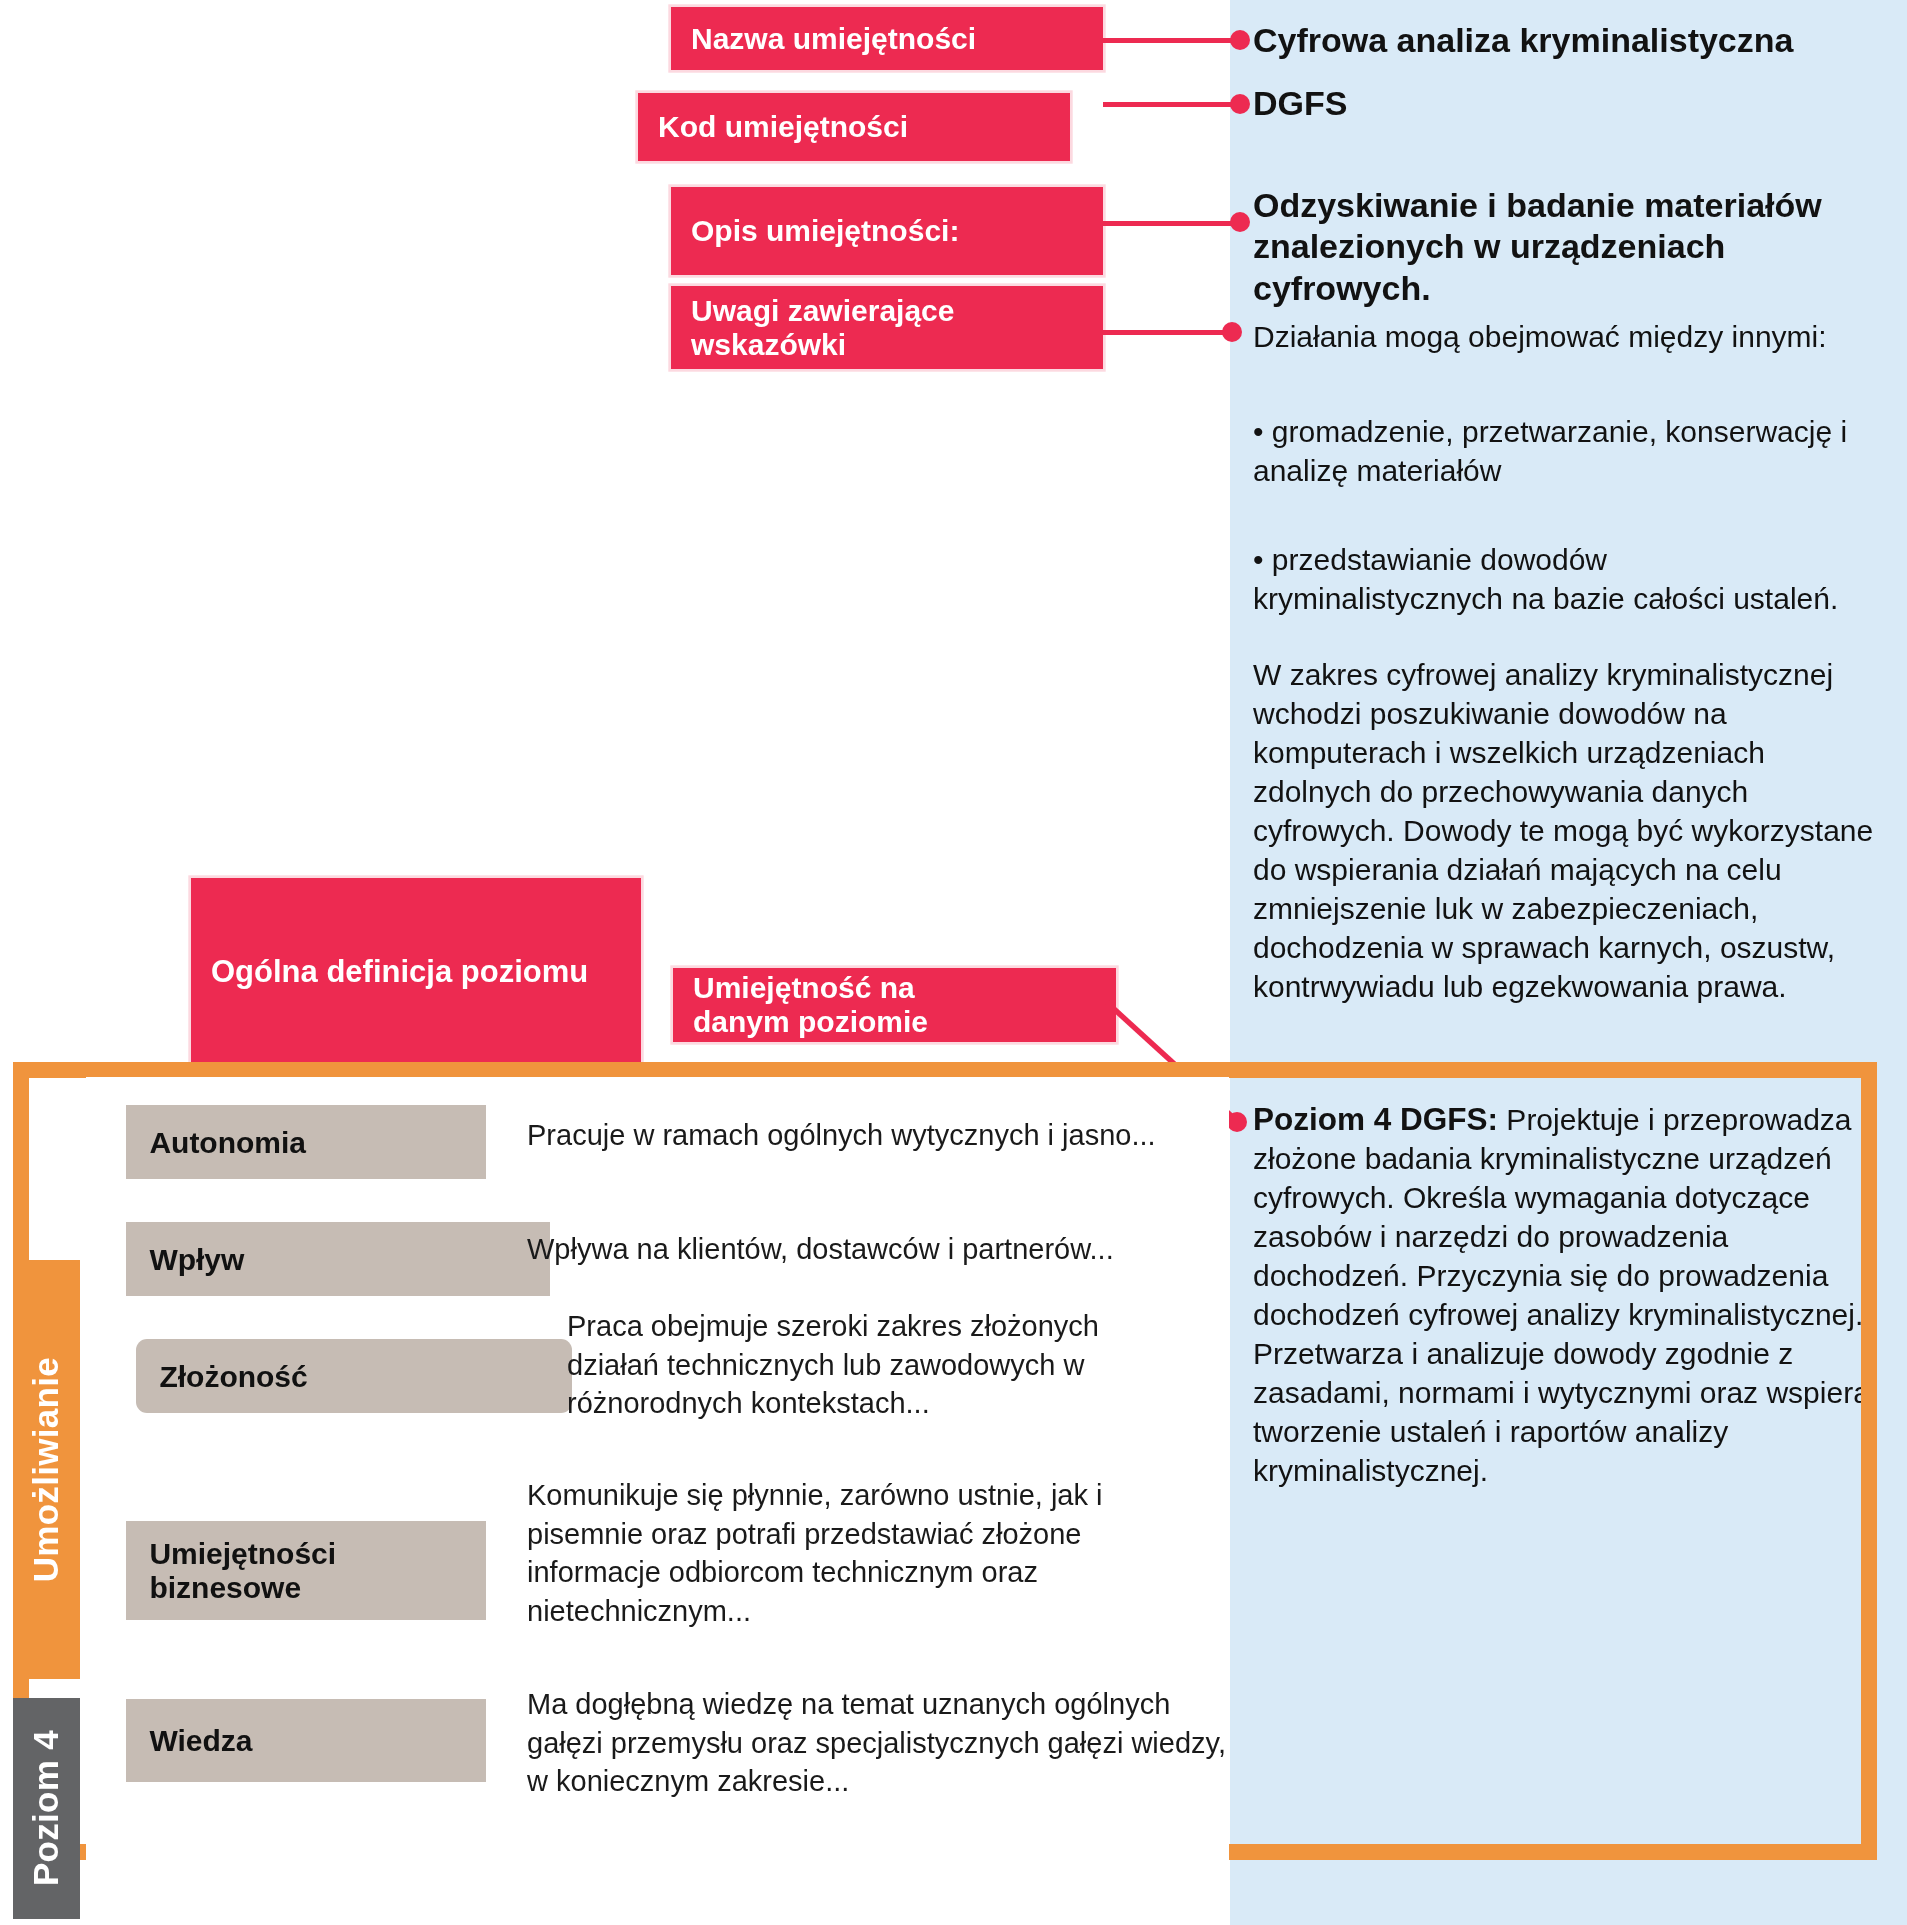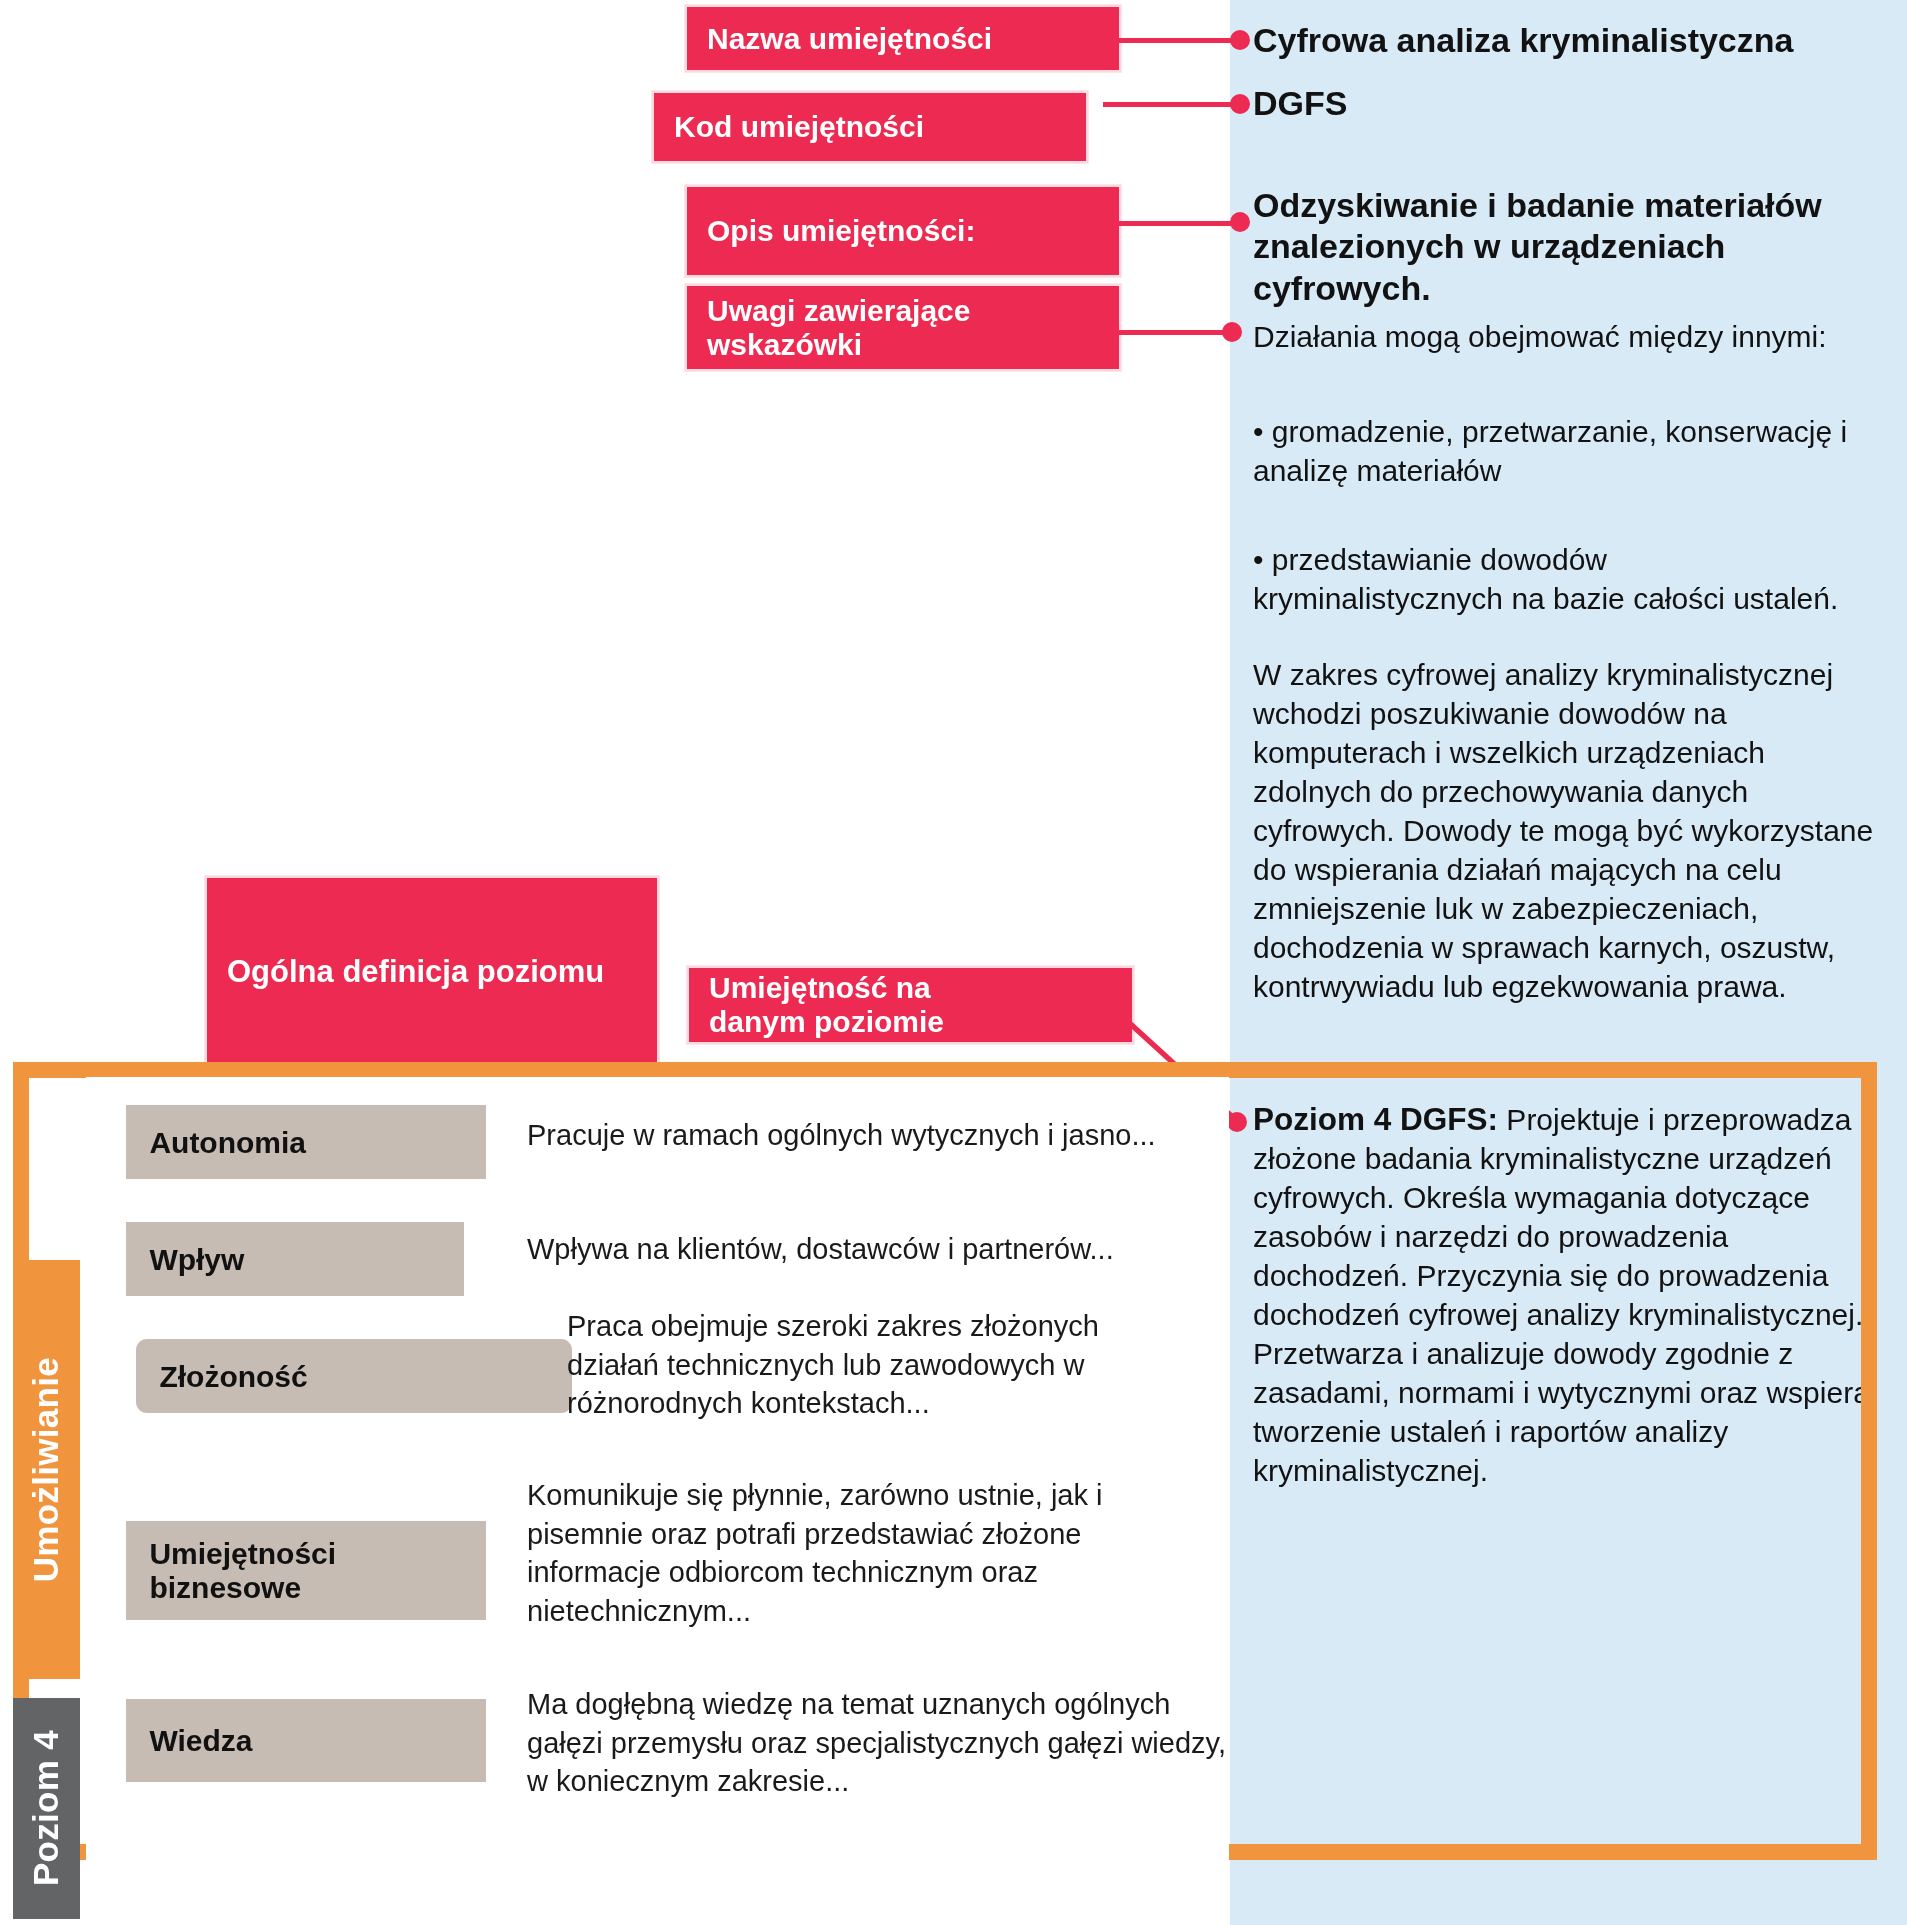--- a/index.html
+++ b/index.html
@@ -41,21 +41,20 @@
   .tab-orange span { font-size: 35px; }
   .tab-gray { top: 1698px; height: 221px; background: #636466; }
   .tab-gray span { font-size: 35px; }
 
   
   .chip {
     position: absolute; background: #ed2a51; color: #fff;
     font-weight: bold; display: flex; align-items: center;
     padding: 0 20px; line-height: 1.12; font-size: 30px;
     box-shadow: 0 0 0 2.7px rgba(237,42,81,.18);
-    margin-left: 16px;
   }
   .chip.c1 { left: 671px; top: 7.2px;   width: 432px; height: 63px; }
   .chip.c2 { left: 638px; top: 93px; width: 432px; height: 68px; }
   .chip.c3 { left: 671px; top: 187px; width: 432px; height: 88px; }
   .chip.c4 { left: 671px; top: 286px; width: 432px; height: 83px;
              align-items: center; }
 
   
   .chip.big {
     left: 191px; top: 878px; width: 450px; height: 188px;
@@ -161,21 +160,21 @@
   </div>
   <div class="side-tab tab-gray">
     <span>Poziom 4</span>
   </div>
 
   <div class="gchip" style="left:126px; top:1105px; width:360px; height:74px;">
     <span>Autonomia</span>
   </div>
   <div class="gdesc" style="left:527px; top:1116px; width:711px;">Pracuje w ramach ogólnych wytycznych i jasno...</div>
 
-  <div class="gchip" style="left:126px; top:1222px; width:338px; height:74px;">
+  <div class="gchip" style="left:126px; top:1222px; width:424px; height:74px;">
     <span>Wpływ</span>
   </div>
   <div class="gdesc" style="left:527px; top:1230px; width:711px;">Wpływa na klientów, dostawców i partnerów...</div>
 
   <div class="gchip" style="left:136px; top:1339px; width:436px; height:74px;border-radius:11px;">
     <span>Złożoność</span>
   </div>
   <div class="gdesc" style="left:527px; top:1307px; width:630px;margin-left:40px;">Praca obejmuje szeroki zakres złożonych działań technicznych lub zawodowych w różnorodnych kontekstach...</div>
 
   <div class="gchip" style="left:126px; top:1521px; width:360px; height:99px; line-height:1.12;">

